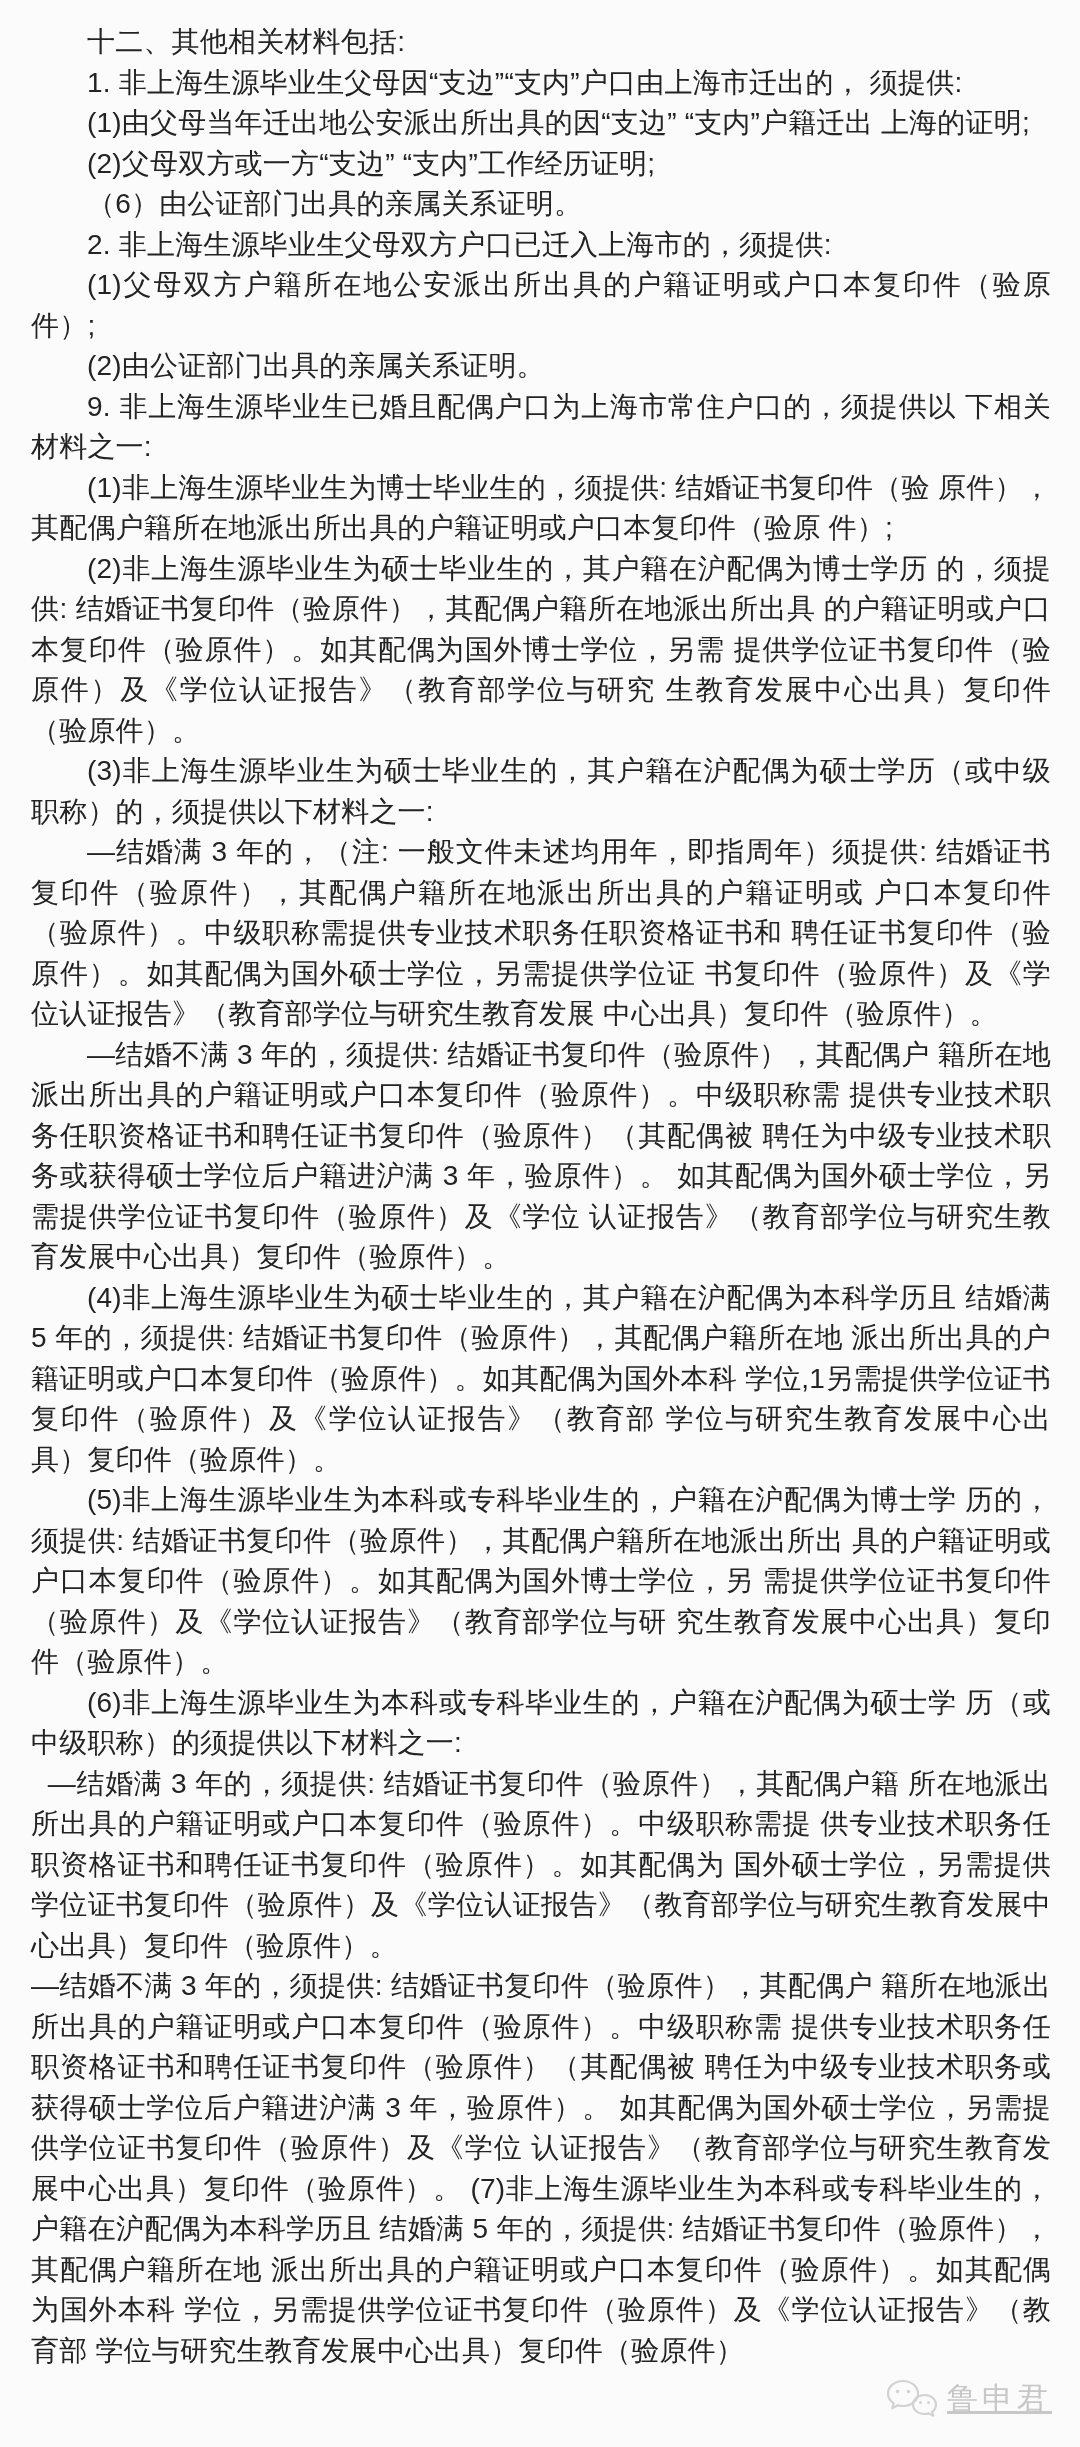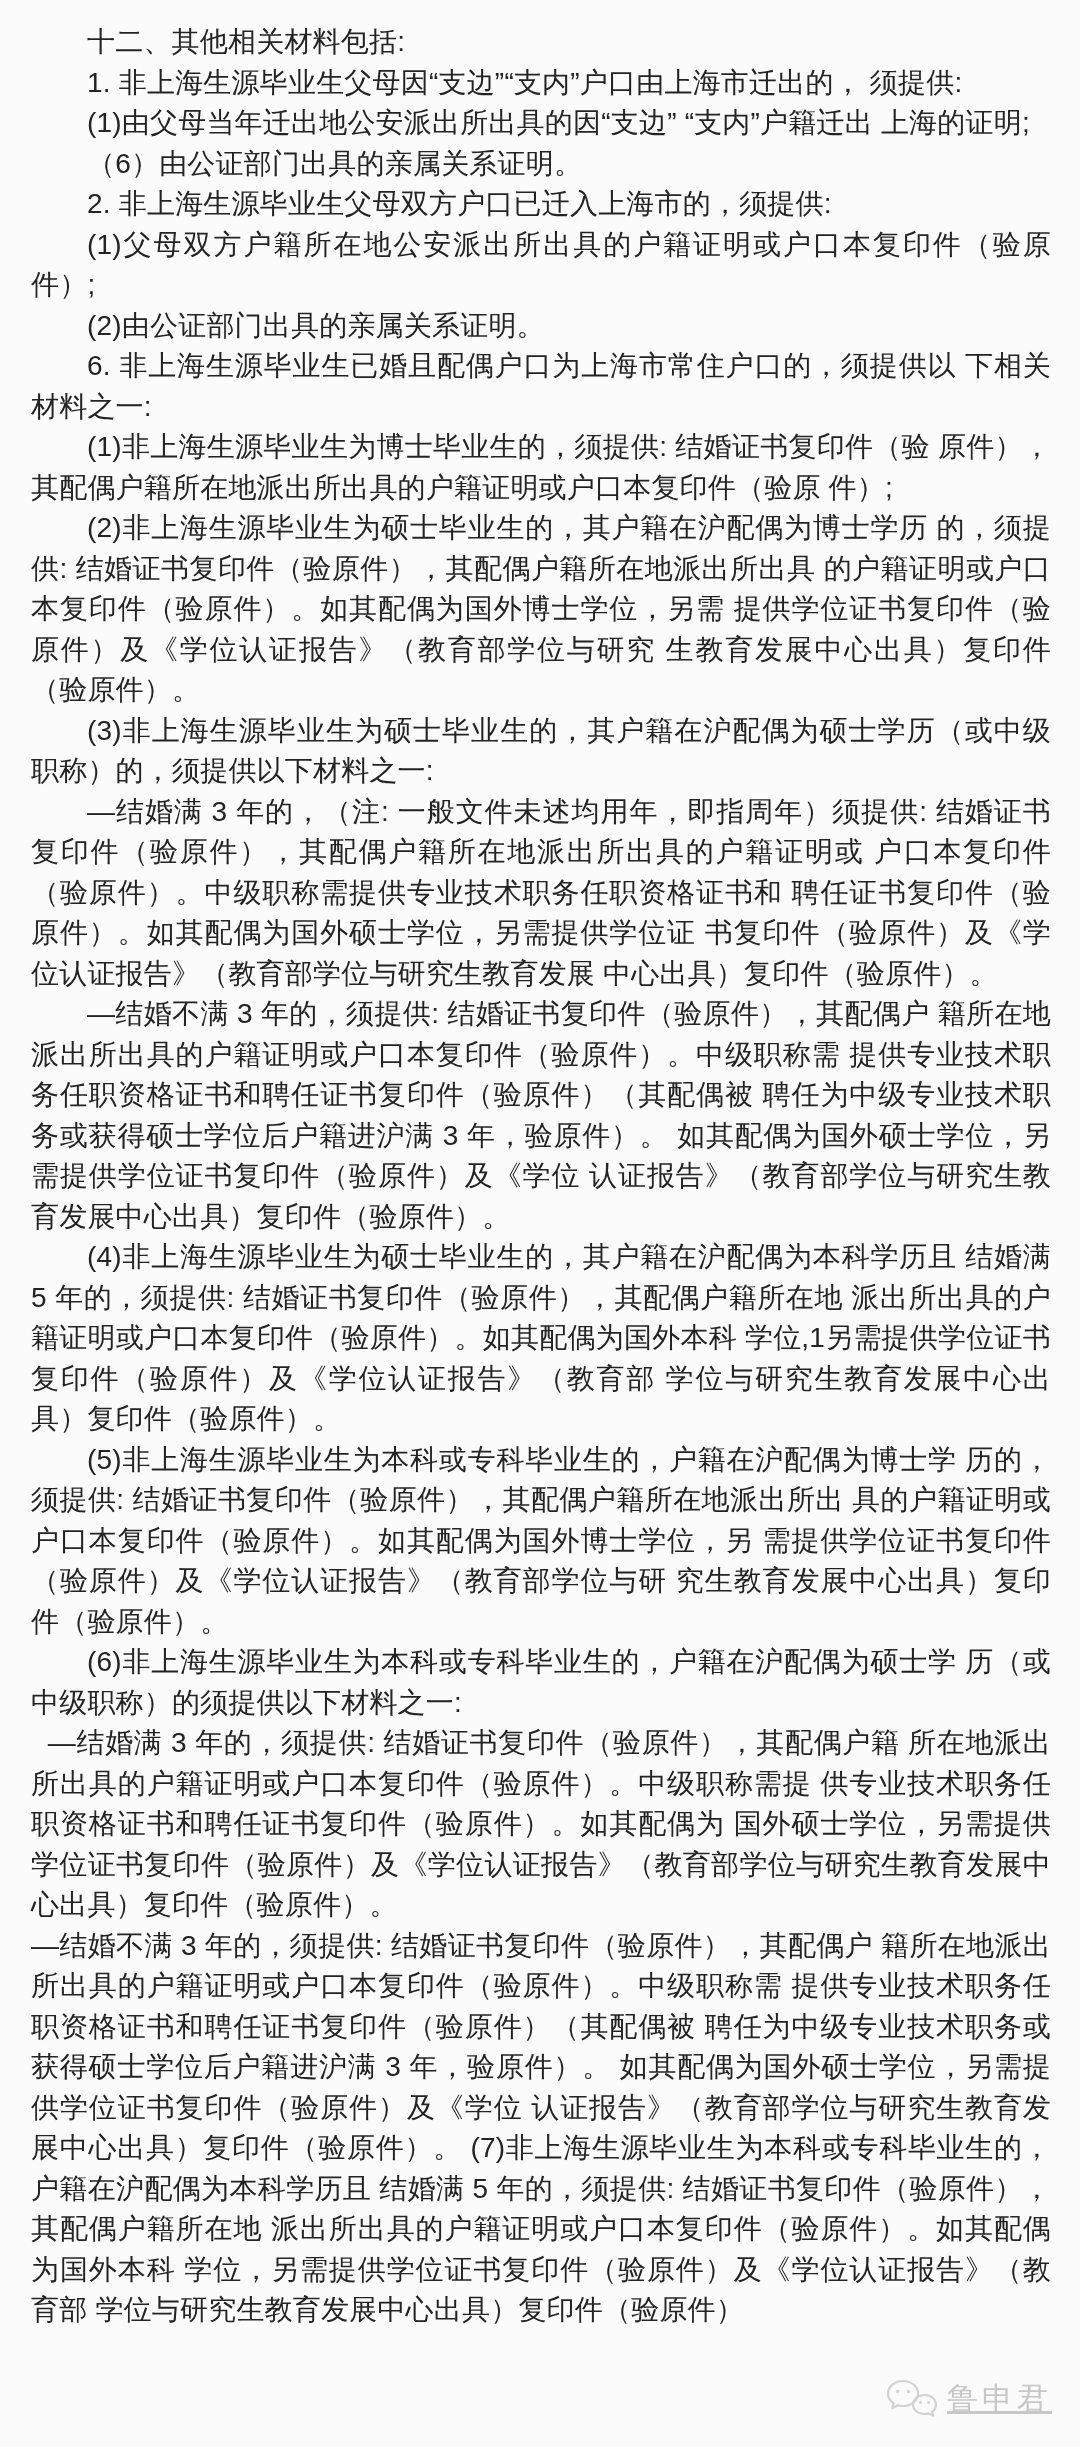--- a/index.html
+++ b/index.html
@@ -59,25 +59,26 @@
 </head>
 <body>
 
 <div class="page">
 
   <div class="doc-body">
 
   <p class="para indent-2">十二、其他相关材料包括:</p>
       <p class="para indent-2">1. 非上海生源毕业生父母因“支边”“支内”户口由上海市迁出的， 须提供:</p>
       <p class="para indent-2">(1)由父母当年迁出地公安派出所出具的因“支边” “支内”户籍迁出 上海的证明;</p>
+      <p class="para indent-2">(2)父母双方或一方“支边” “支内”工作经历证明;</p>
       <p class="para indent-2">（6）由公证部门出具的亲属关系证明。</p>
       <p class="para indent-2">2. 非上海生源毕业生父母双方户口已迁入上海市的，须提供:</p>
       <p class="para indent-2">(1)父母双方户籍所在地公安派出所出具的户籍证明或户口本复印件（验原件）;</p>
       <p class="para indent-2">(2)由公证部门出具的亲属关系证明。</p>
-      <p class="para indent-2">6. 非上海生源毕业生已婚且配偶户口为上海市常住户口的，须提供以 下相关材料之一:</p>
+      <p class="para indent-2">9. 非上海生源毕业生已婚且配偶户口为上海市常住户口的，须提供以 下相关材料之一:</p>
       <p class="para indent-2">(1)非上海生源毕业生为博士毕业生的，须提供: 结婚证书复印件（验 原件），其配偶户籍所在地派出所出具的户籍证明或户口本复印件（验原 件）;</p>
       <p class="para indent-2">(2)非上海生源毕业生为硕士毕业生的，其户籍在沪配偶为博士学历 的，须提供: 结婚证书复印件（验原件），其配偶户籍所在地派出所出具 的户籍证明或户口本复印件（验原件）。如其配偶为国外博士学位，另需 提供学位证书复印件（验原件）及《学位认证报告》（教育部学位与研究 生教育发展中心出具）复印件（验原件）。</p>
       <p class="para indent-2">(3)非上海生源毕业生为硕士毕业生的，其户籍在沪配偶为硕士学历（或中级职称）的，须提供以下材料之一:</p>
       <p class="para indent-2">—结婚满 3 年的，（注: 一般文件未述均用年，即指周年）须提供: 结婚证书复印件（验原件），其配偶户籍所在地派出所出具的户籍证明或 户口本复印件（验原件）。中级职称需提供专业技术职务任职资格证书和 聘任证书复印件（验原件）。如其配偶为国外硕士学位，另需提供学位证 书复印件（验原件）及《学位认证报告》（教育部学位与研究生教育发展 中心出具）复印件（验原件）。</p>
       <p class="para indent-2">—结婚不满 3 年的，须提供: 结婚证书复印件（验原件），其配偶户 籍所在地派出所出具的户籍证明或户口本复印件（验原件）。中级职称需 提供专业技术职务任职资格证书和聘任证书复印件（验原件）（其配偶被 聘任为中级专业技术职务或获得硕士学位后户籍进沪满 3 年，验原件）。 如其配偶为国外硕士学位，另需提供学位证书复印件（验原件）及《学位 认证报告》（教育部学位与研究生教育发展中心出具）复印件（验原件）。</p>
       <p class="para indent-2">(4)非上海生源毕业生为硕士毕业生的，其户籍在沪配偶为本科学历且 结婚满 5 年的，须提供: 结婚证书复印件（验原件），其配偶户籍所在地 派出所出具的户籍证明或户口本复印件（验原件）。如其配偶为国外本科 学位,1另需提供学位证书复印件（验原件）及《学位认证报告》（教育部 学位与研究生教育发展中心出具）复印件（验原件）。</p>
       <p class="para indent-2">(5)非上海生源毕业生为本科或专科毕业生的，户籍在沪配偶为博士学 历的，须提供: 结婚证书复印件（验原件），其配偶户籍所在地派出所出 具的户籍证明或户口本复印件（验原件）。如其配偶为国外博士学位，另 需提供学位证书复印件（验原件）及《学位认证报告》（教育部学位与研 究生教育发展中心出具）复印件（验原件）。</p>
       <p class="para indent-2">(6)非上海生源毕业生为本科或专科毕业生的，户籍在沪配偶为硕士学 历（或中级职称）的须提供以下材料之一:</p>
       <p class="para indent-05">—结婚满 3 年的，须提供: 结婚证书复印件（验原件），其配偶户籍 所在地派出所出具的户籍证明或户口本复印件（验原件）。中级职称需提 供专业技术职务任职资格证书和聘任证书复印件（验原件）。如其配偶为 国外硕士学位，另需提供学位证书复印件（验原件）及《学位认证报告》（教育部学位与研究生教育发展中心出具）复印件（验原件）。</p>
       <p class="para indent-0">—结婚不满 3 年的，须提供: 结婚证书复印件（验原件），其配偶户 籍所在地派出所出具的户籍证明或户口本复印件（验原件）。中级职称需 提供专业技术职务任职资格证书和聘任证书复印件（验原件）（其配偶被 聘任为中级专业技术职务或获得硕士学位后户籍进沪满 3 年，验原件）。 如其配偶为国外硕士学位，另需提供学位证书复印件（验原件）及《学位 认证报告》（教育部学位与研究生教育发展中心出具）复印件（验原件）。 (7)非上海生源毕业生为本科或专科毕业生的，户籍在沪配偶为本科学历且 结婚满 5 年的，须提供: 结婚证书复印件（验原件），其配偶户籍所在地 派出所出具的户籍证明或户口本复印件（验原件）。如其配偶为国外本科 学位，另需提供学位证书复印件（验原件）及《学位认证报告》（教育部 学位与研究生教育发展中心出具）复印件（验原件）</p>

